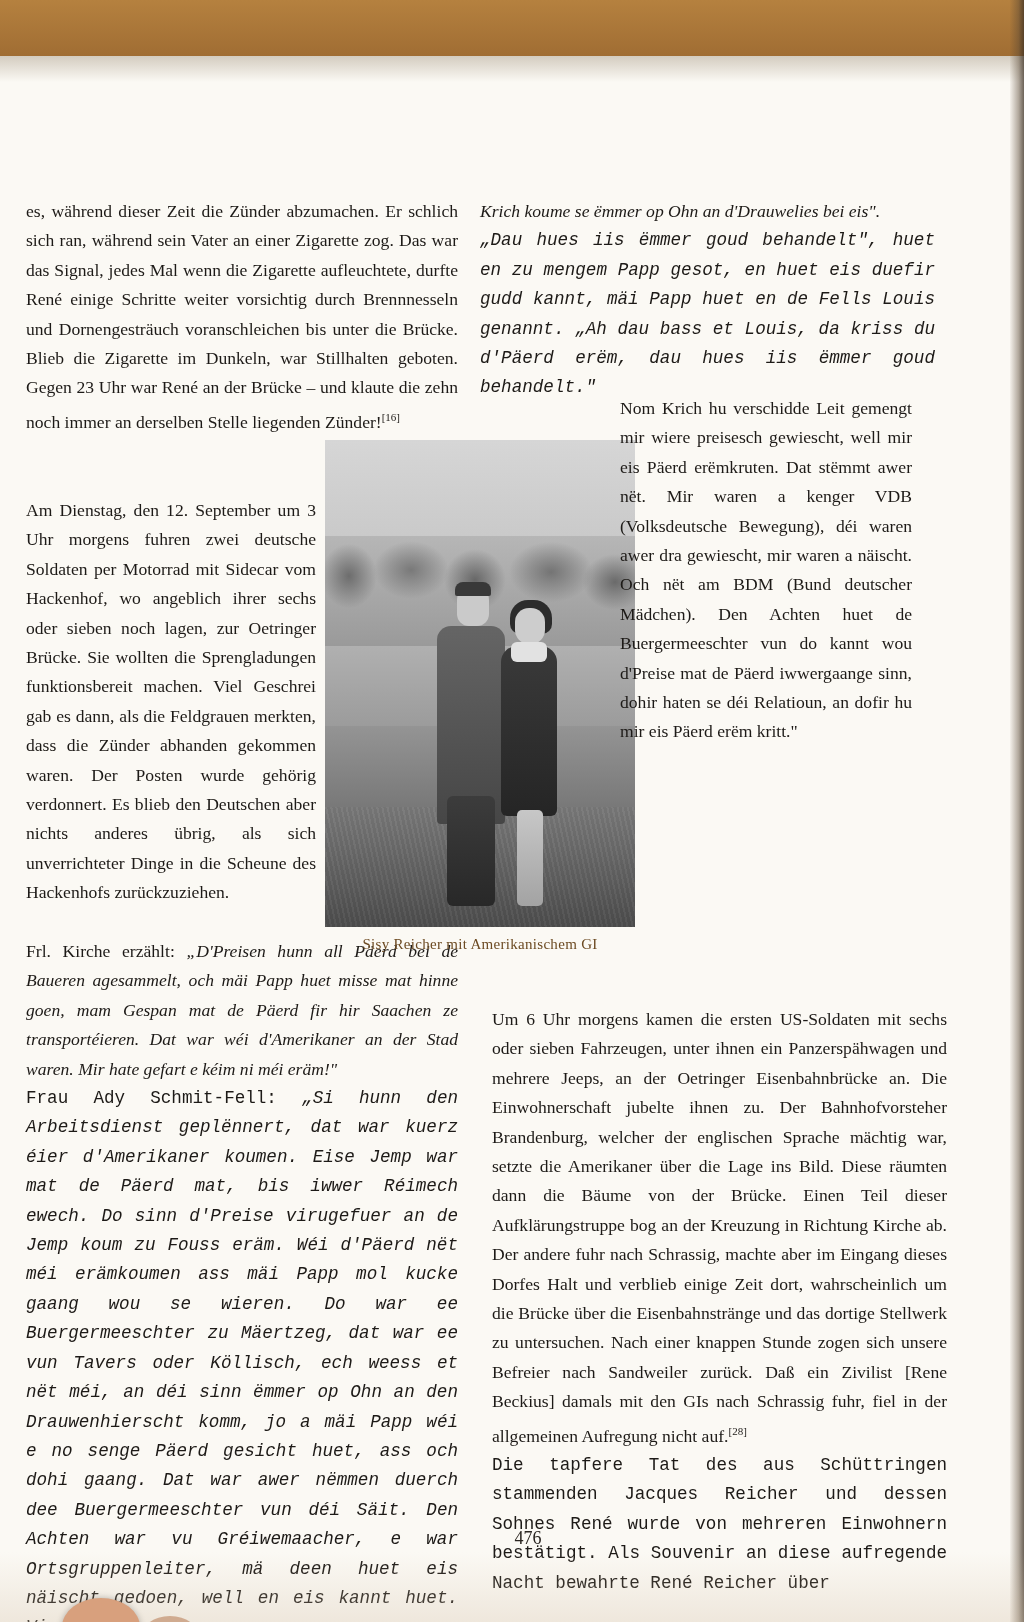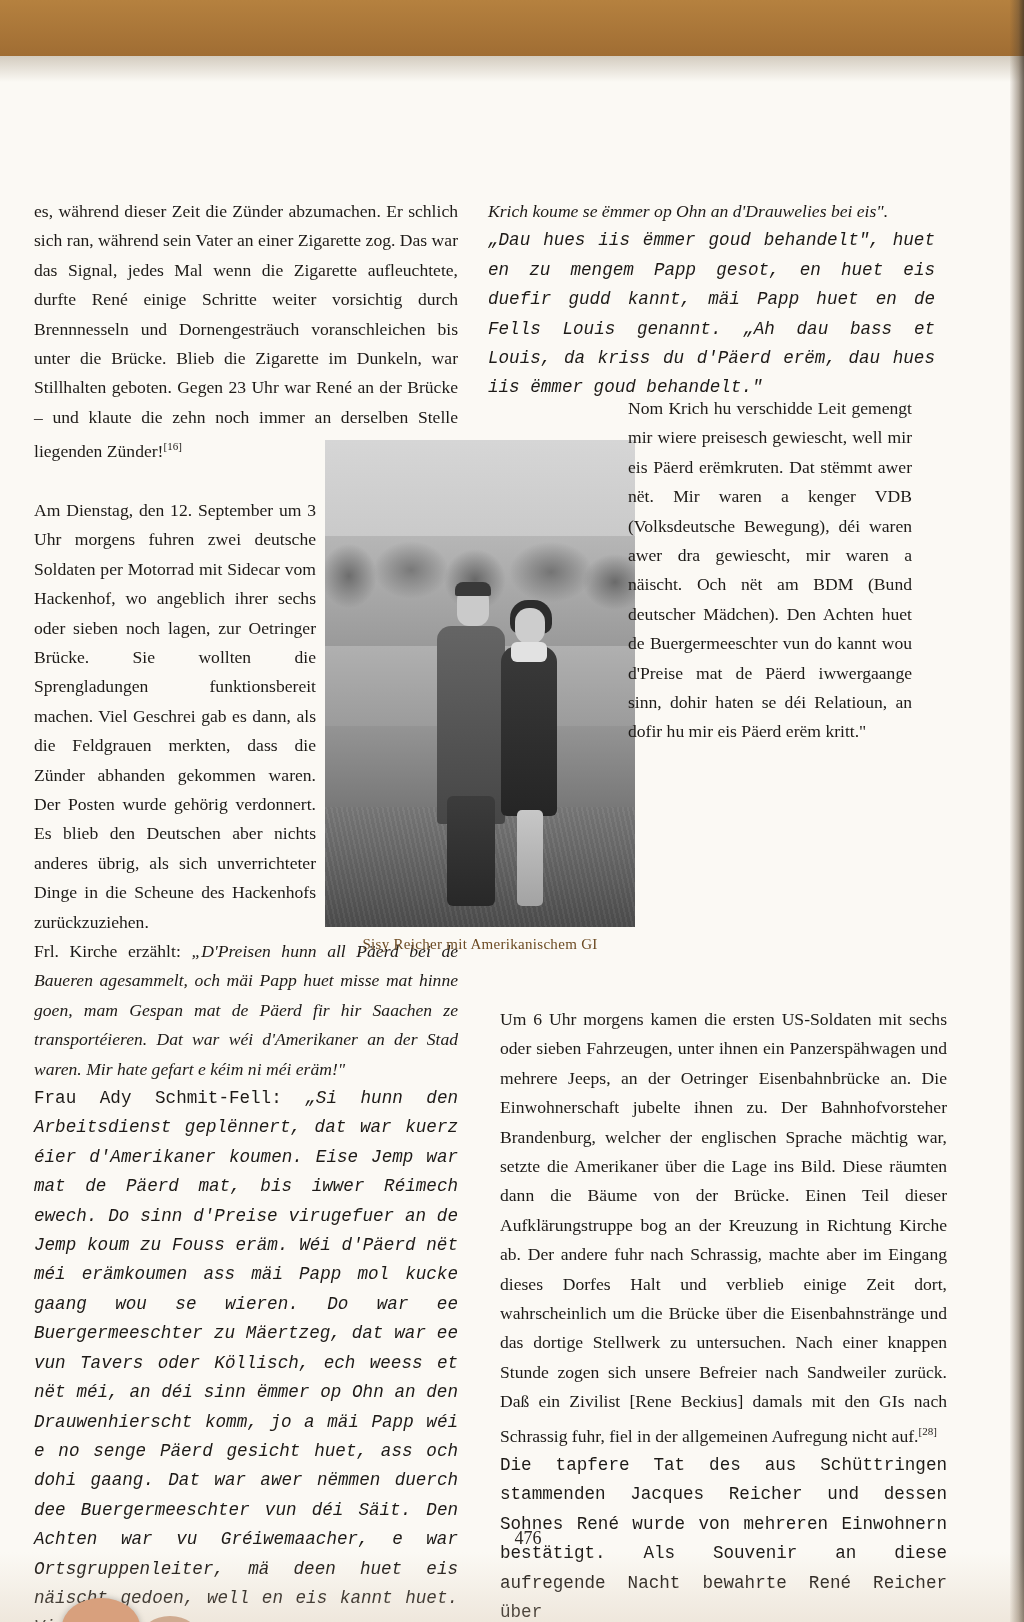--- a/index.html
+++ b/index.html
@@ -91,21 +91,21 @@
   }
 
   
   .col {
     position: absolute;
     font-size: 17.6px;
     line-height: 29.4px;
     color: #1d1a17;
     text-align: justify;
   }
-  .col p { margin: 0 0 0 8px; }
+  .col p { margin: 0 0 0 0; }
   .col p + p { text-indent: 0; font-family: Liberation Mono, monospace; }
 
   #col-left-top  { left: 26px;  top: 197px; width: 432px; }
   #col-left-mid  { left: 26px;  top: 496px; width: 290px; }
   #col-left-bot  { left: 26px;  top: 937px; width: 432px; }
   #col-right-top { left: 480px; top: 197px; width: 455px; }
   #col-right-wrap{ left: 620px; top: 394px; width: 292px; }
   #col-right-bot { left: 492px; top: 1005px; width: 455px; }
 
   .italic { font-style: italic; }

